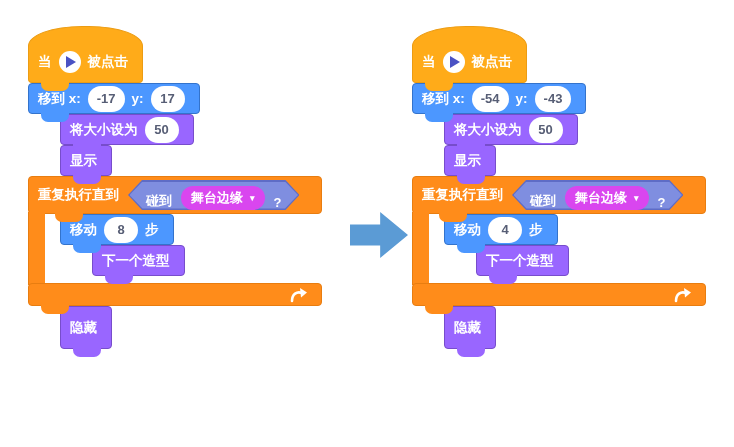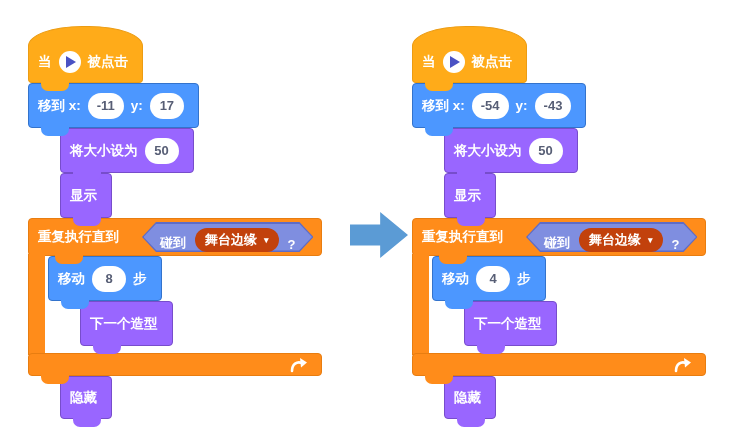--- a/index.html
+++ b/index.html
@@ -14,21 +14,21 @@
   .block{
     position:relative;display:flex;align-items:center;gap:7px;width:fit-content;
     padding:0 14px 0 9px;color:#fff;font-size:13.5px;font-weight:600;
     border-radius:4px;border:1px solid transparent;box-sizing:border-box;white-space:nowrap;
   }
   
   .bump::after{
     content:"";position:absolute;left:12px;bottom:-9px;width:28px;height:10px;
     background:inherit;border-radius:0 0 7px 7px;z-index:3;
   }
-  .h-std{height:45px;}
+  .h-std{height:31px;}
   .h-hide{height:43px;}
 
   .events{background:#FFAB19;border-color:#EC9C13;}
   .motion{background:#4C97FF;border-color:#3373CC;}
   .looks{background:#9966FF;border-color:#774DCB;margin-left:32px;}
 
   .hat{
     height:57px;padding-top:15px;
     border-radius:54px 54px 4px 4px / 20px 20px 4px 4px;
   }
@@ -42,29 +42,29 @@
   }
 
   .oval{
     background:#fff;color:#575E75;border-radius:999px;min-width:34px;height:26px;
     display:flex;align-items:center;justify-content:center;padding:0 9px;
     font-size:13px;font-weight:600;box-sizing:border-box;
   }
 
   
   .c-top{
-    position:relative;width:294px;height:38px;display:flex;align-items:center;gap:23px;
+    position:relative;width:294px;height:38px;display:flex;align-items:center;gap:9px;
     padding:0 9px;box-sizing:border-box;border-radius:4px;border:1px solid #E87D10;
     background:#FF8C1A;color:#fff;font-size:13.5px;font-weight:600;white-space:nowrap;
   }
   .c-top::after{
     content:"";position:absolute;left:26px;bottom:-9px;width:28px;height:10px;
     background:inherit;border-radius:0 0 7px 7px;z-index:3;
   }
-  .c-body{position:relative;padding-left:20px;padding-bottom:7px;align-self:stretch;}
+  .c-body{position:relative;padding-left:32px;padding-bottom:7px;align-self:stretch;}
   .c-body::before{
     content:"";position:absolute;left:0;top:-2px;bottom:-2px;width:16px;
     background:#FF8C1A;border-left:1px solid #E87D10;
   }
   .c-body .block{position:relative;}
   .c-bottom{
     position:relative;width:294px;height:23px;background:#FF8C1A;
     border:1px solid #E87D10;border-radius:4px;box-sizing:border-box;
   }
   .c-bottom::after{
@@ -78,21 +78,21 @@
     clip-path:polygon(14px 0, calc(100% - 14px) 0, 100% 50%, calc(100% - 14px) 100%, 14px 100%, 0 50%);
     background:#5E6CC6;
   }
   .hex-fill{position:absolute;inset:1.5px;
     clip-path:polygon(13px 0, calc(100% - 13px) 0, 100% 50%, calc(100% - 13px) 100%, 13px 100%, 0 50%);
     background:#7F8EE0;
   }
   .hex-c{position:relative;display:flex;align-items:flex-end;gap:9px;height:100%;
     padding:0 18px;color:#fff;font-size:13px;font-weight:600;}
   .dd{
-    background:#c2410c;border-radius:14px;height:24px;display:flex;align-items:center;
+    background:#d946ef;border-radius:14px;height:24px;display:flex;align-items:center;
     gap:7px;padding:0 10px;cursor:pointer;
   }
   .dd .caret{font-size:9px;line-height:1;}
 
   
   .big-arrow{
     position:absolute;left:350px;top:212px;width:58px;height:46px;background:#5B9BD5;
     clip-path:polygon(0 27%, 52% 27%, 52% 0, 100% 50%, 52% 100%, 52% 73%, 0 73%);
   }
 </style>
@@ -102,21 +102,21 @@
 <div class="stack" id="stack-left">
   <div class="block events hat bump">
     <span>当</span>
     <span class="play-circle">
         <span class="play-tri"></span>
       </span>
     <span>被点击</span>
   </div>
   <div class="block motion h-std bump">
     <span>移到 x:</span>
-    <span class="oval">-11</span>
+    <span class="oval">-17</span>
     <span>y:</span>
     <span class="oval">17</span>
   </div>
   <div class="block looks h-std bump">
     <span>将大小设为</span>
     <span class="oval">50</span>
   </div>
   <div class="block looks h-std bump">
     <span>显示</span>
   </div>

